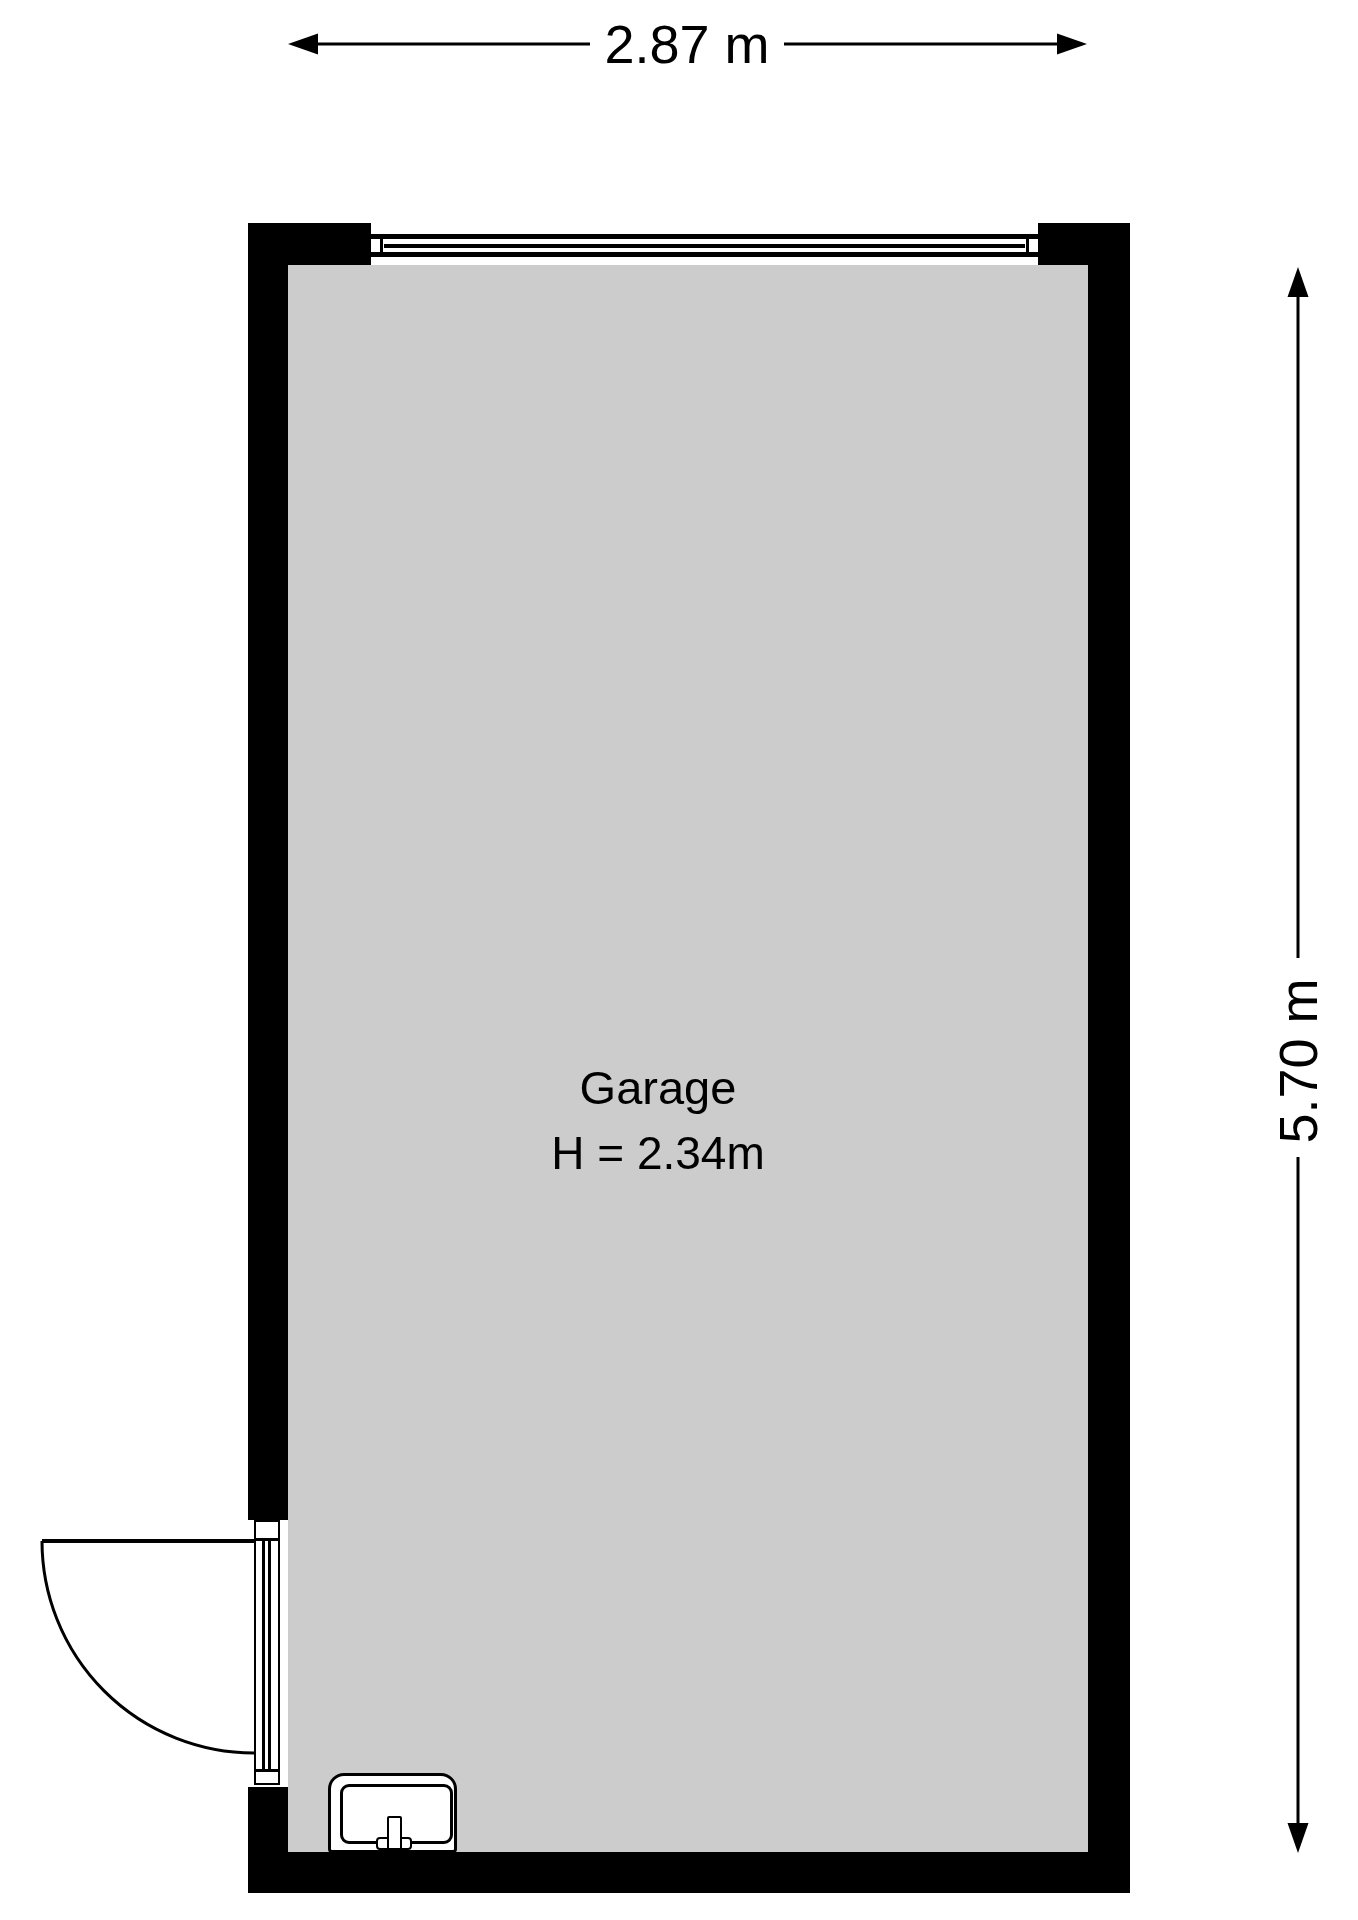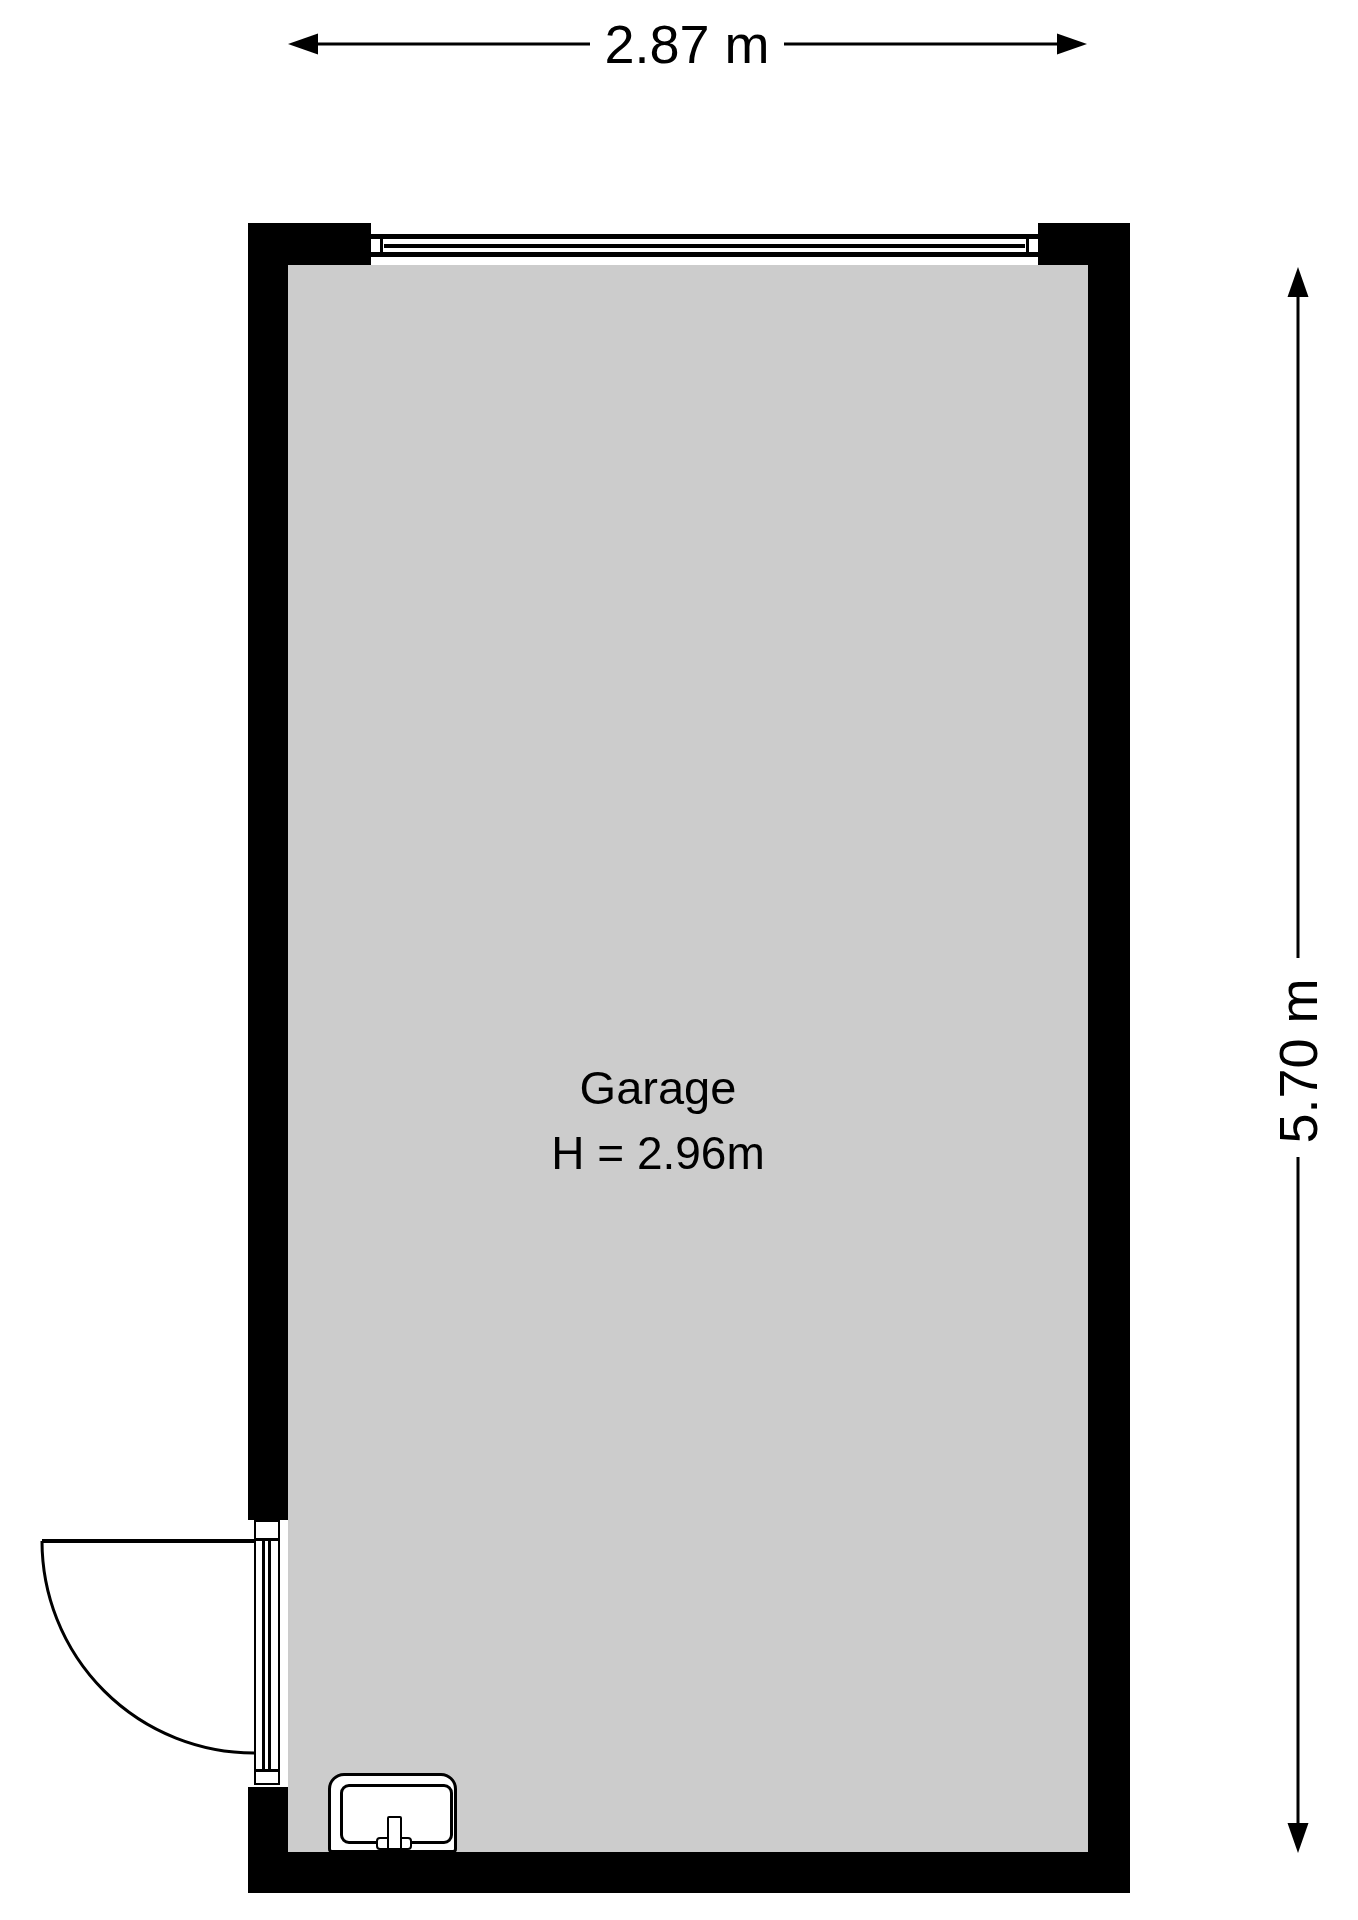--- a/index.html
+++ b/index.html
@@ -115,15 +115,15 @@
     <polygon class="fill" points="1298,267 1287.5,297 1308.5,297"></polygon>
     <polygon class="fill" points="1298,1853 1287.5,1823 1308.5,1823"></polygon>
 
     <line class="stroke" stroke-width="4" x1="42" y1="1541" x2="254" y2="1541"></line>
     <path class="stroke" stroke-width="3" d="M 42 1541 A 212 212 0 0 0 254 1753"></path>
   </svg>
 
   <div class="label dim-width-label">2.87 m</div>
   <div class="label dim-height-label">5.70 m</div>
   <div class="label room-name-label">Garage</div>
-  <div class="label room-height-label">H = 2.96m</div>
+  <div class="label room-height-label">H = 2.34m</div>
 
 </div>
 
 </body></html>

